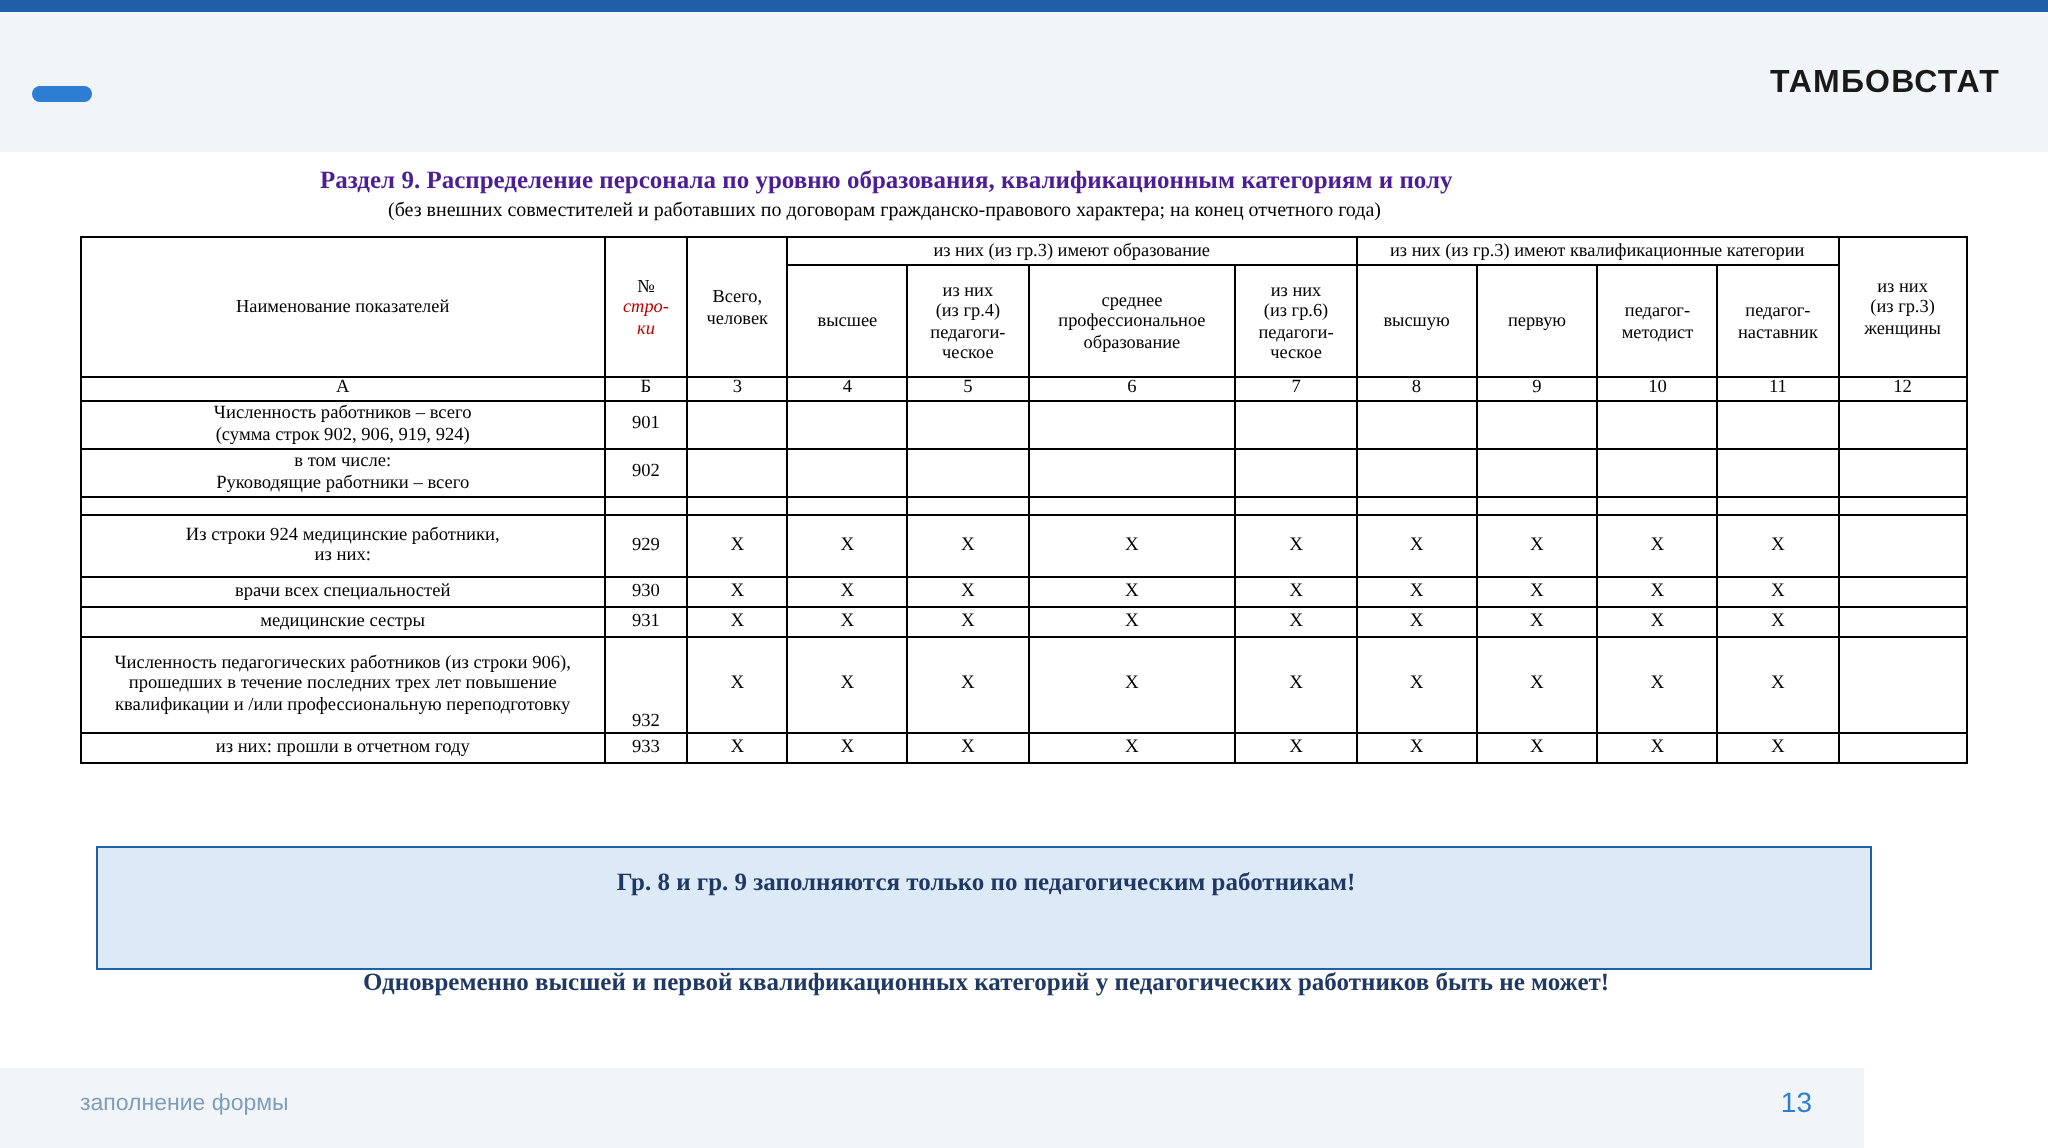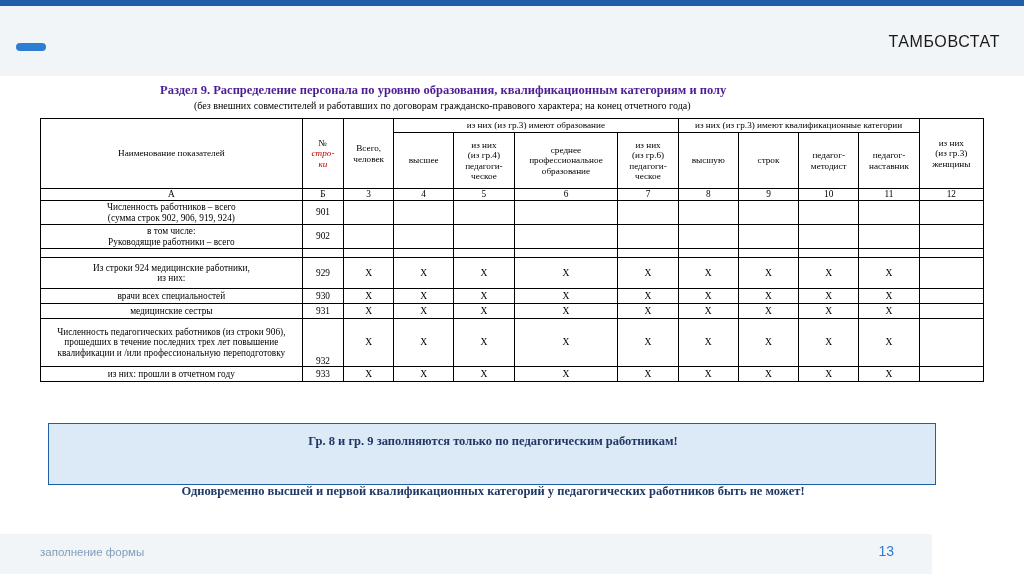--- a/index.html
+++ b/index.html
@@ -25,21 +25,21 @@
     position: absolute; left: 16px; top: 43px; width: 30px; height: 8px;
     background: #2d7dd2; border-radius: 4px;
   }
   #slide-title {
     position: absolute; left: 56px; top: 30px;
     font-size: 20.5px; font-weight: bold; color: #22313f;
     letter-spacing: 0.3px;
   }
   #brand-logo {
     position: absolute; right: 24px; top: 33px;
-    font-size: 16px; font-weight: normal; color: #1a1a1a;
+    font-size: 16px; font-weight: bold; color: #1a1a1a;
     letter-spacing: 0.6px;
   }
 
   
   #doc-area {
     position: absolute; left: 0; top: 76px; width: 1024px; height: 458px;
     background: #ffffff;
     font-family: "Liberation Serif", serif;
   }
 
@@ -110,21 +110,21 @@
   
   #slide-footer {
     position: absolute; left: 0; top: 534px; width: 932px; height: 40px;
     background: #f2f5f8;
   }
   #footer-label {
     position: absolute; left: 40px; top: 12px;
     font-size: 11.5px; color: #7f9dbb; font-family: "Liberation Sans", sans-serif;
   }
   #page-number {
-    position: absolute; right: 38px; top: 9px;
+    position: absolute; right: 26px; top: 9px;
     font-size: 14px; color: #2d7dd2; font-weight: normal;
     font-family: "Liberation Sans", sans-serif;
   }
 </style>
 </head>
 <body>
 
 <div id="slide-header">
   <div id="header-accent-bar"></div>
   <div id="header-dash"></div>
@@ -179,21 +179,21 @@
         <div>ческое</div>
       </td>
       <td>среднее профессиональное образование</td>
       <td>
         <div>из них</div>
         <div>(из гр.6)</div>
         <div>педагоги-</div>
         <div>ческое</div>
       </td>
       <td>высшую</td>
-      <td>строк</td>
+      <td>первую</td>
       <td>
         <div>педагог-</div>
         <div>методист</div>
       </td>
       <td>
         <div>педагог-</div>
         <div>наставник</div>
       </td>
     </tr>
 

